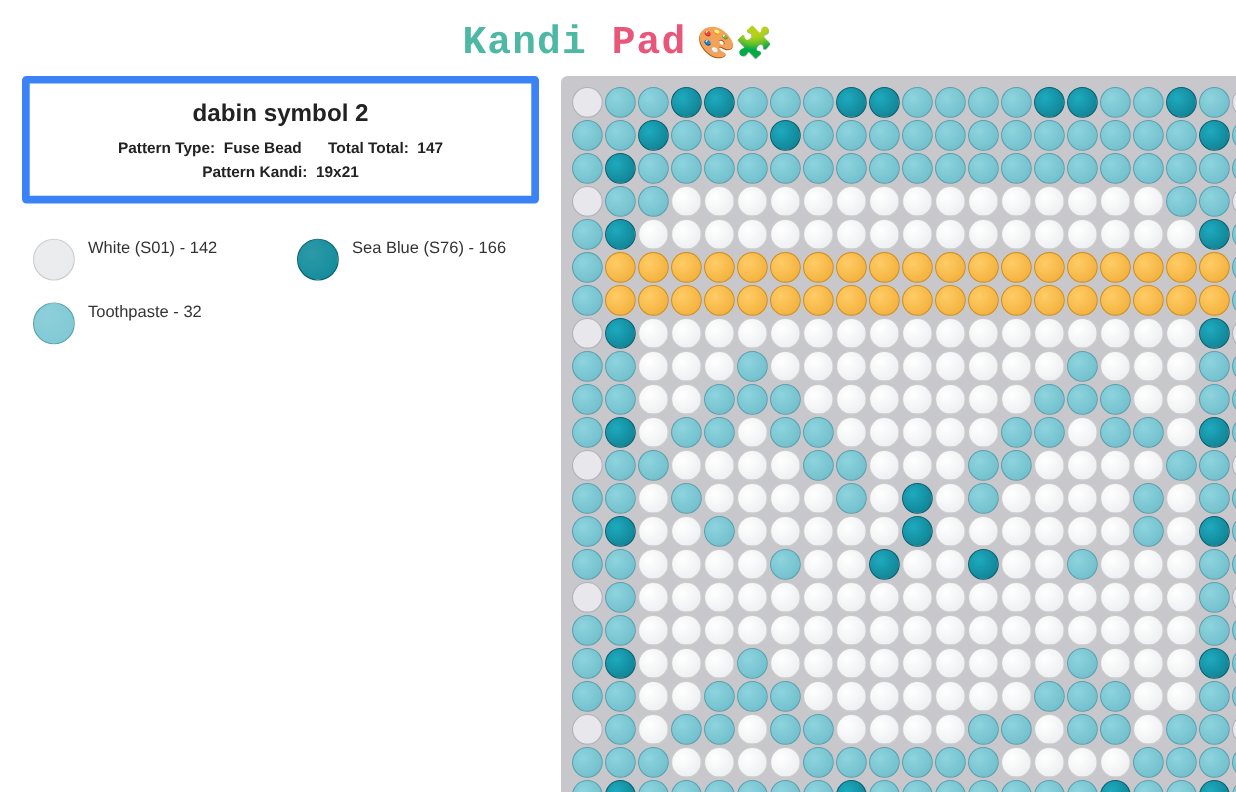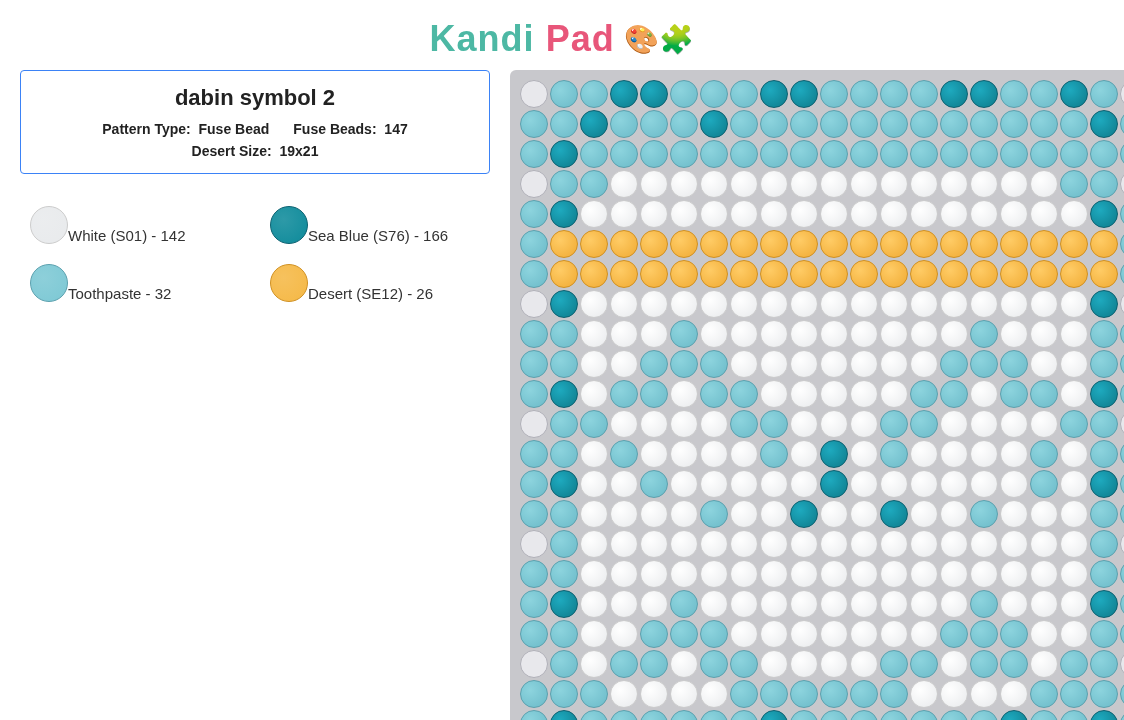--- a/index.html
+++ b/index.html
@@ -17,20 +17,21 @@
     .header {
       display: flex;
       justify-content: center;
       align-items: center;
       padding: 18px 0 10px 0;
     }
     .logo-text {
       font-size: 36px;
       font-weight: bold;
       letter-spacing: 1px;
+      font-family: Liberation Mono, monospace;
     }
     .logo-kandi { color: #4db8a4; }
     .logo-space { color: #333; }
     .logo-pad { color: #e8567a; }
     .logo-icon {
       margin-left: 10px;
       font-size: 28px;
     }
 
     
@@ -43,21 +44,21 @@
     
     .left-panel {
       width: 490px;
       flex-shrink: 0;
       display: flex;
       flex-direction: column;
       padding-right: 20px;
     }
 
     .pattern-title-box {
-      border: 1px solid #3b82f6;
+      border: 7px solid #3b82f6;
       border-radius: 4px;
       padding: 14px 20px;
       text-align: center;
       margin-bottom: 22px;
     }
     .pattern-name {
       font-size: 22px;
       font-weight: bold;
       color: #222;
       margin-bottom: 10px;
@@ -84,21 +85,22 @@
 
     
     .swatches {
       display: grid;
       grid-template-columns: 1fr 1fr;
       gap: 20px 30px;
       padding: 10px 10px;
     }
     .swatch-item {
       display: flex;
-      align-items: flex-end;
+      align-items: flex-start;
+      gap: 12px;
     }
     .swatch-circle {
       width: 38px;
       height: 38px;
       border-radius: 50%;
       flex-shrink: 0;
       border: 1px solid #ddd;
     }
     .swatch-label {
       font-size: 15px;
@@ -172,49 +174,45 @@
   <div class="left-panel">
 
     <div class="pattern-title-box">
       <div class="pattern-name">dabin symbol 2</div>
       <div class="pattern-meta">
         <div class="meta-item">
           <span>Pattern Type:</span>
           &nbsp;<span>Fuse Bead</span>
         </div>
         <div class="meta-item">
-          <span>Fuse Beads:</span>
+          <span>Total Total:</span>
           &nbsp;<span>147</span>
         </div>
       </div>
       <div class="meta-row2">
         <div class="meta-item">
-          <span>Desert Size:</span>
+          <span>Pattern Kandi:</span>
           &nbsp;<span>19x21</span>
         </div>
       </div>
     </div>
 
     <div class="swatches">
     <div class="swatch-item">
           <div class="swatch-circle" style="background: radial-gradient(circle at 35% 35%, rgba(232, 234, 236, 0.867), rgb(232, 234, 236)); border-color: rgb(204, 204, 204);"></div>
           <div class="swatch-label">White (S01) - 142</div>
         </div>
         <div class="swatch-item">
           <div class="swatch-circle" style="background: radial-gradient(circle at 35% 35%, rgba(13, 138, 154, 0.867), rgb(13, 138, 154)); border-color: rgb(10, 96, 112);"></div>
           <div class="swatch-label">Sea Blue (S76) - 166</div>
         </div>
         <div class="swatch-item">
           <div class="swatch-circle" style="background: radial-gradient(circle at 35% 35%, rgba(124, 200, 212, 0.867), rgb(124, 200, 212)); border-color: rgb(90, 160, 174);"></div>
           <div class="swatch-label">Toothpaste - 32</div>
         </div>
-        <div class="swatch-item">
-          <div class="swatch-circle" style="background: radial-gradient(circle at 35% 35%, rgba(245, 184, 69, 0.867), rgb(245, 184, 69)); border-color: rgb(208, 144, 32);"></div>
-          <div class="swatch-label">Desert (SE12) - 26</div>
-        </div>
       </div>
 
   </div>
 
   <div class="right-panel">
     <div class="bead-board">
       <div class="bead-grid" id="bead-grid" style="grid-template-columns: repeat(21, 28px);">
       <div class="bead bead-empty"></div>
           <div class="bead bead-toothpaste"></div>
           <div class="bead bead-toothpaste"></div>

